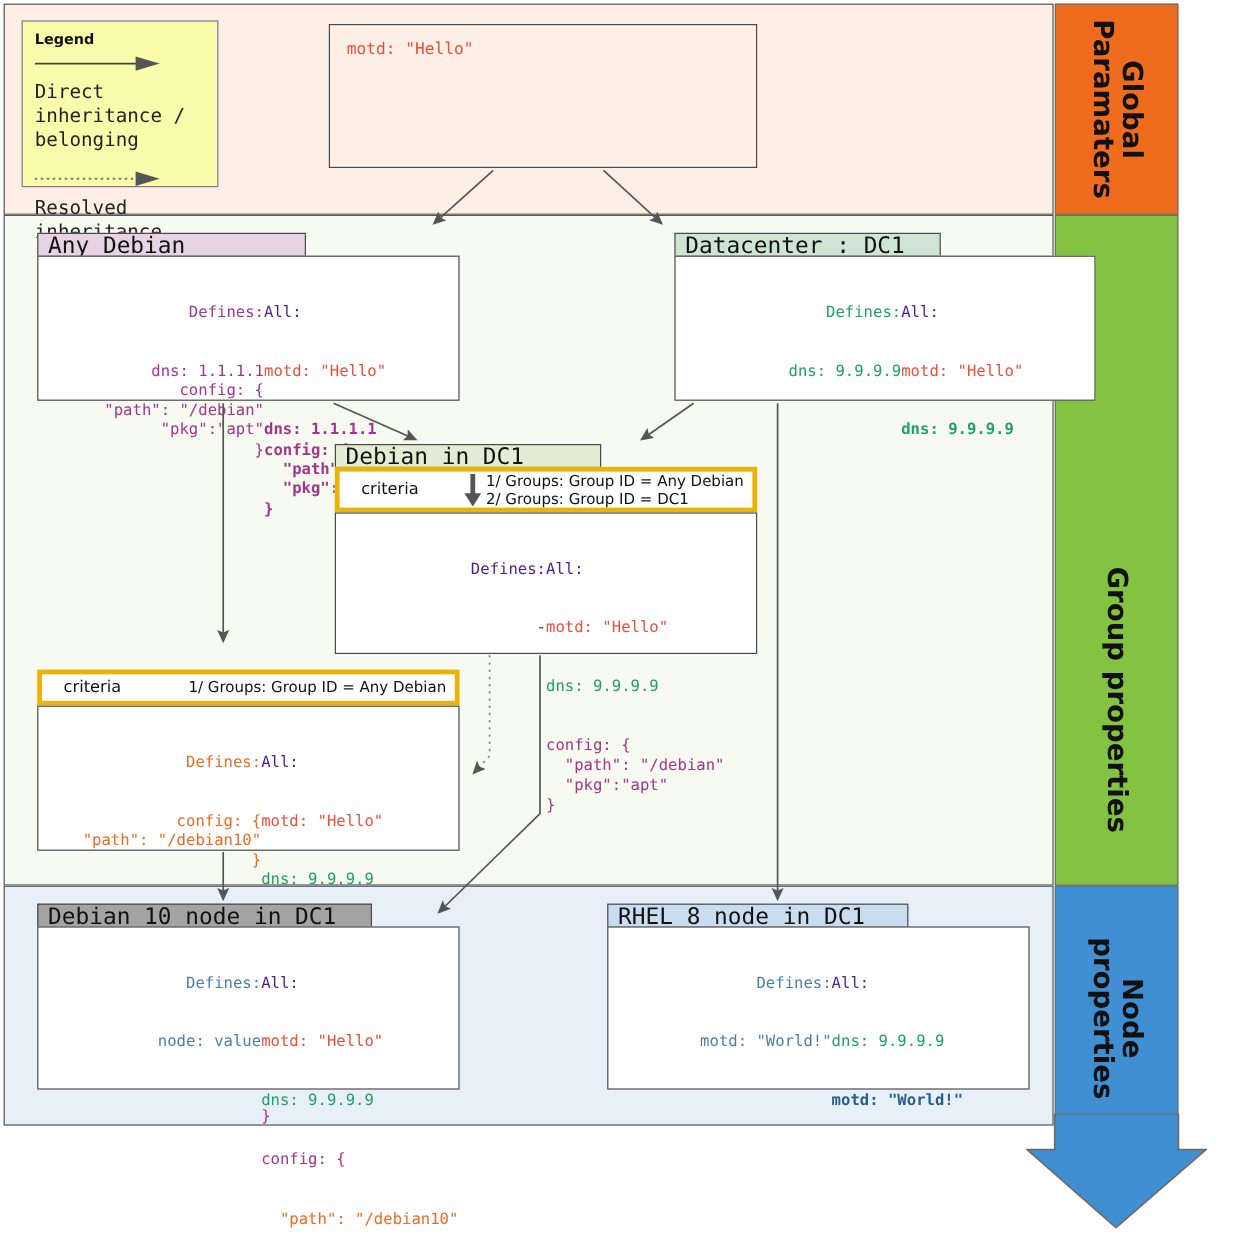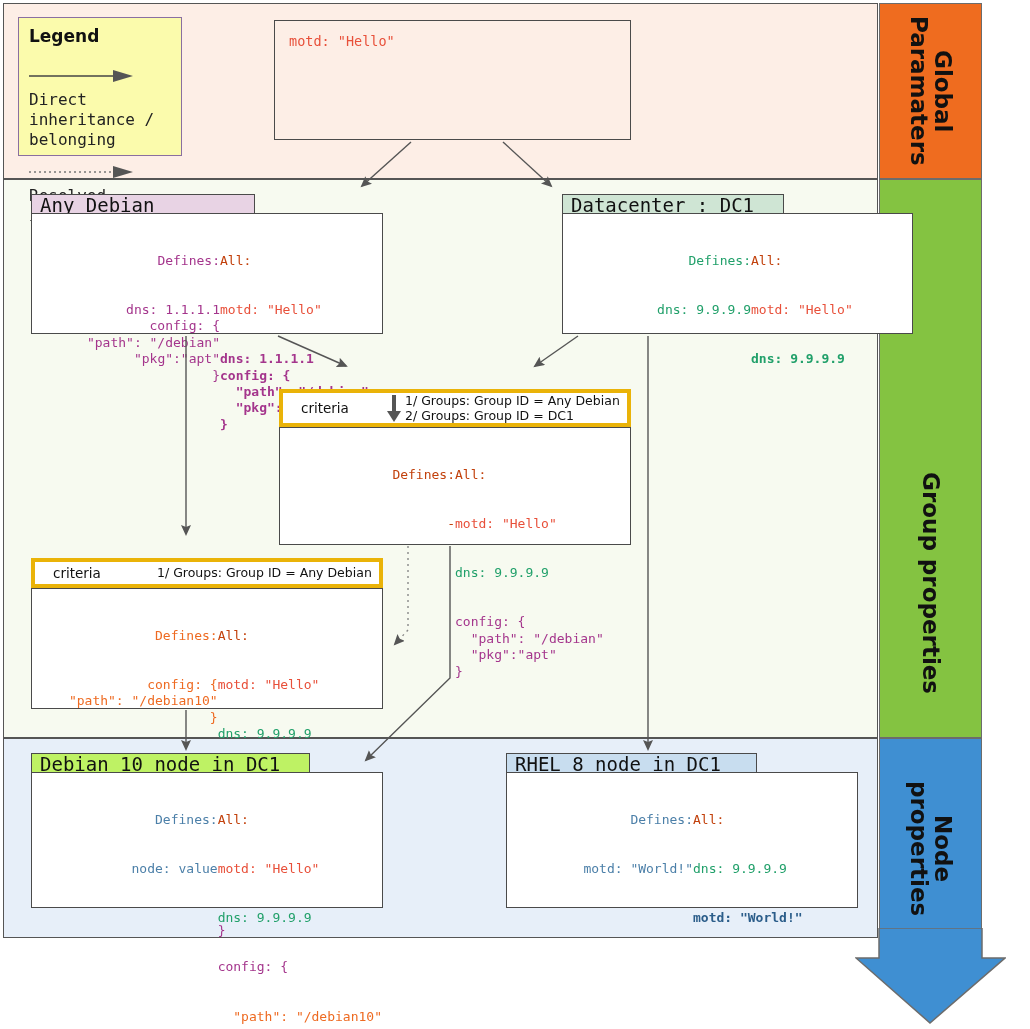--- a/index.html
+++ b/index.html
@@ -21,21 +21,21 @@
   .rail-global{left:879px;top:3px;width:103px;height:176px;background:#ef6c1f;}
   .rail-group{left:879px;top:179px;width:103px;height:559px;background:#84c341;}
   .rail-group span{margin-top:250px;}
   .rail-node{left:879px;top:738px;width:103px;height:192px;background:#3f8fd2;}
   .rail-node span{margin-top:30px;}
   .rail-arrow{position:absolute;left:855px;top:928px;width:151px;height:96px;}
 
   
   .legend{position:absolute;left:18px;top:17px;width:164px;height:139px;
           box-sizing:border-box;background:#fbfbac;border:1px solid #8a6fa0;padding:8px 10px;}
-  .legend-title{font-family:"DejaVu Sans",sans-serif;font-weight:bold;font-size:17px;color:#111;margin-bottom:20px;}
+  .legend-title{font-family:"DejaVu Sans",sans-serif;font-weight:bold;font-size:12px;color:#111;margin-bottom:3px;}
   .legend-txt{font-size:16px;color:#222;line-height:1.25;}
   .legend-arrow{height:17px;margin:2px 0 1px 0;}
 
   
   .box{position:absolute;box-sizing:border-box;}
   .box-title{position:absolute;left:0;top:0;box-sizing:border-box;
              border:1px solid #4a4a4a;font-size:19px;color:#111;
              padding:2px 8px;height:20px;line-height:16px;white-space:nowrap;}
   .box-body{position:absolute;left:0;box-sizing:border-box;border:1px solid #4a4a4a;
             background:#fff;}
@@ -58,21 +58,21 @@
   .codebox{position:absolute;box-sizing:border-box;border:1px solid #4a4a4a;background:#fdeee6;}
   .codebox .code{font-size:13.5px;padding:12px 0 0 14px;white-space:pre;}
 
   
   .c-red{color:#e8503a;}
   .c-purple{color:#a4358c;}
   .c-green{color:#21a06a;}
   .c-orange{color:#ee6a21;}
   .c-blue{color:#4b7fa8;}
   .c-navy{color:#2b5d8a;}
-  .c-dark{color:#c2410c;}
+  .c-dark{color:#4c1d95;}
 
   svg.ov{position:absolute;left:0;top:0;width:1030px;height:1029px;pointer-events:none;}
 </style>
 </head>
 <body>
 
 <div id="stage">
 
   <div class="band band-global"></div>
   <div class="band band-group"></div>
@@ -146,20 +146,21 @@
         <div class="col col-r">
           <div class="c-dark">All:</div>
           <div class="c-red">motd: "Hello"</div>
           <div class="c-green bld">dns: 9.9.9.9</div>
         </div>
       </div>
     </div>
   </div>
 
   <div class="box" style="left:279px;top:370px;width:352px;height:175px;">
+    <div class="box-title" style="width:222px;background:#e3edd4;">Debian in DC1</div>
     <div class="crit" style="top:19px;width:352px;height:38px;">
       <div class="crit-label">criteria</div>
       <svg class="crit-arrow" height="30" viewBox="0 0 22 30">
         <line x1="11" y1="2" x2="11" y2="19" stroke="#555" stroke-width="4"></line>
         <polygon points="4,18 18,18 11,29" fill="#555"></polygon>
       </svg>
       <div class="crit-list">1/ Groups: Group ID = Any Debian
 2/ Groups: Group ID = DC1</div>
     </div>
     <div class="box-body" style="top:57px;width:352px;height:118px;">
@@ -202,21 +203,21 @@
           <div class="c-purple">config: {</div>
           <div class="c-orange bld">  "path": "/debian10"</div>
           <div class="c-purple">  "pkg":"apt"</div>
           <div class="c-purple">}</div>
         </div>
       </div>
     </div>
   </div>
 
   <div class="box" style="left:31px;top:753px;width:352px;height:155px;">
-    <div class="box-title" style="width:279px;background:#bef264;">Debian 10 node in DC1</div>
+    <div class="box-title" style="width:279px;background:#a3a3a3;">Debian 10 node in DC1</div>
     <div class="box-body" style="top:19px;width:352px;height:136px;">
       <div class="cols">
         <div class="col col-l" style="width:178px;">
           <div class="c-blue">Defines:</div>
           <div class="c-blue">node: value</div>
         </div>
         <div class="col col-r">
           <div class="c-dark">All:</div>
           <div class="c-red">motd: "Hello"</div>
           <div class="c-green">dns: 9.9.9.9</div>

